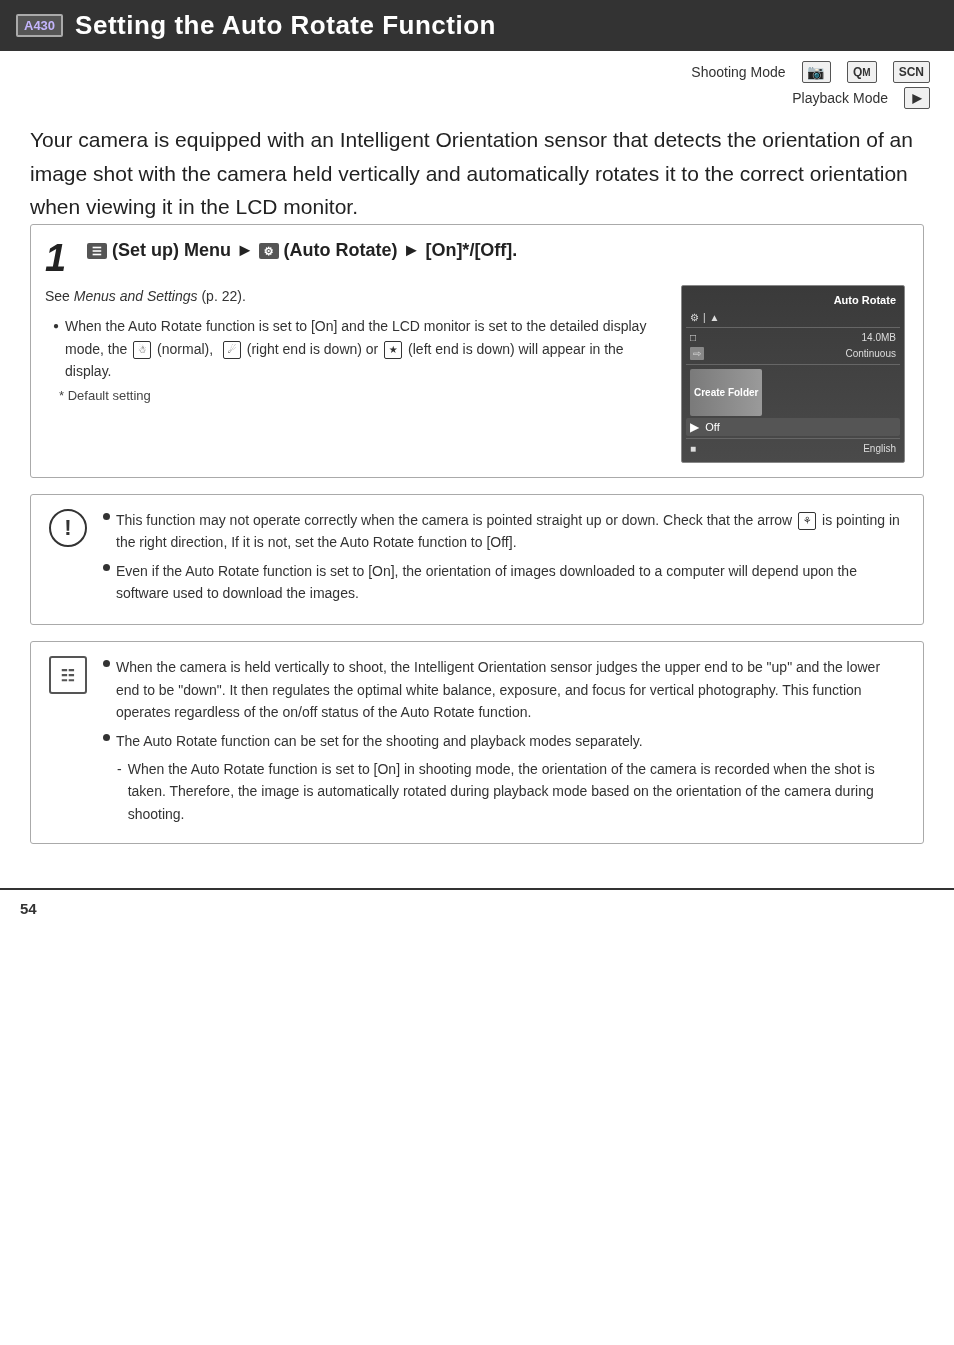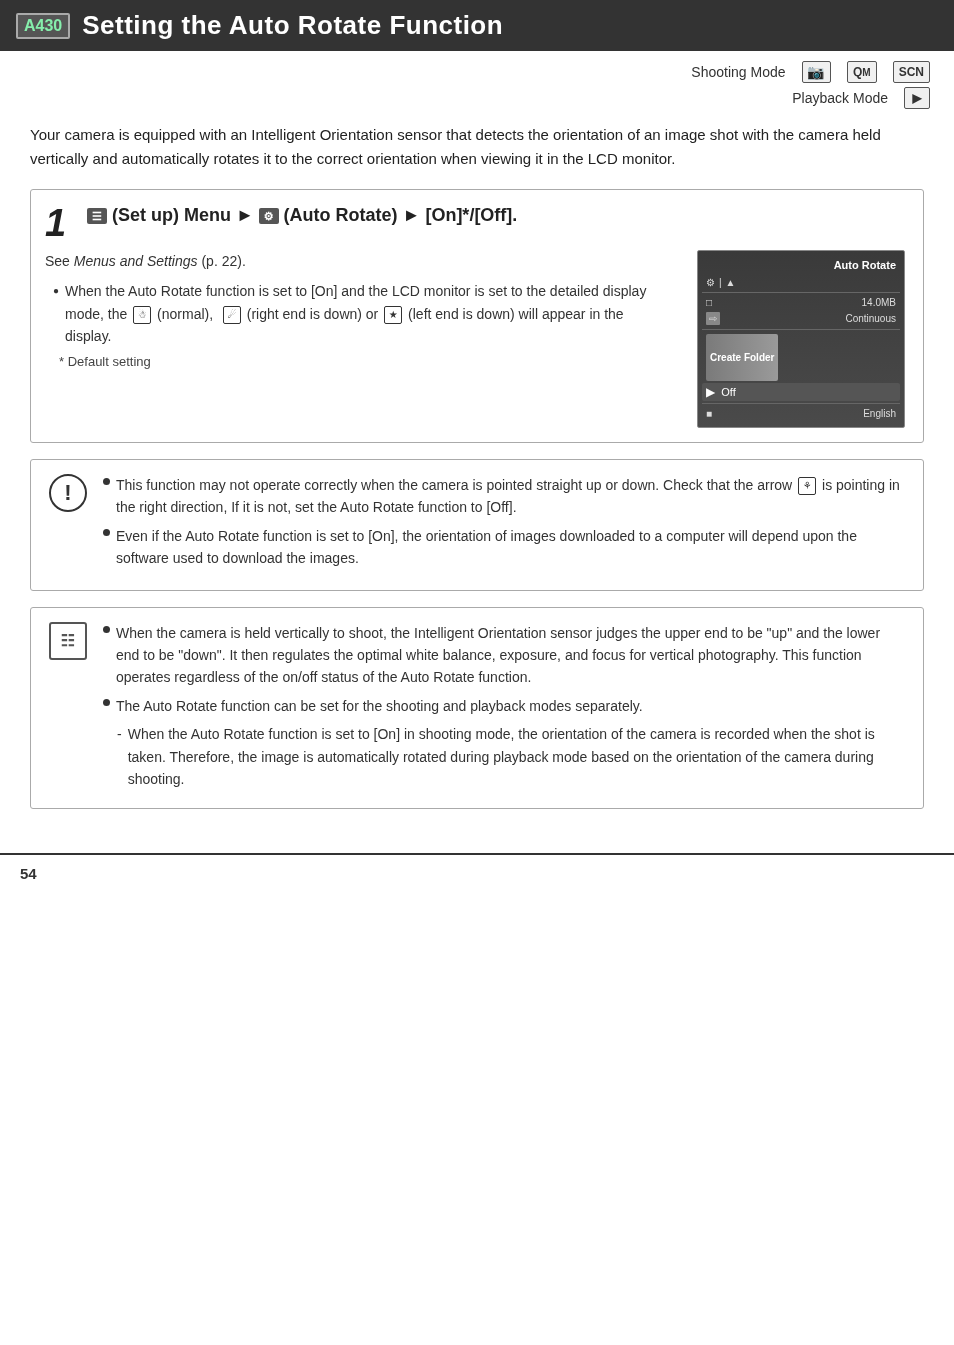--- a/index.html
+++ b/index.html
@@ -17,23 +17,23 @@
     .page-header {
       background: #333;
       color: #fff;
       padding: 10px 24px 10px 16px;
       display: flex;
       align-items: center;
       gap: 12px;
     }
     .header-badge {
       background: #555;
-      color: #86efac;
-      font-weight: bold;
-      font-size: 16px;
+      color: #c4b5fd;
+      font-weight: bold;
+      font-size: 13px;
       border: 2px solid #aaa;
       padding: 2px 6px;
       border-radius: 2px;
     }
     .header-title {
       font-size: 26px;
       font-weight: bold;
       color: #fff;
       letter-spacing: 0.5px;
     }
@@ -75,23 +75,22 @@
       font-size: 14px;
       background: #f0f0f0;
     }
 
     
     .main-content {
       padding: 10px 30px 20px 30px;
     }
 
     .intro-text {
-      font-size: 15px;
+      font-size: 21px;
       line-height: 1.6;
-      margin-bottom: 18px;
       color: #222;
     }
 
     
     .step-box {
       border: 1.5px solid #aaa;
       border-radius: 3px;
       padding: 14px 18px 14px 14px;
       margin-bottom: 16px;
       display: flex;
@@ -160,21 +159,21 @@
       margin-left: 14px;
       font-size: 13px;
       color: #444;
     }
     .default-setting::before {
       content: "* ";
     }
 
     
     .camera-screenshot {
-      width: 208px;
+      width: 224px;
       flex-shrink: 0;
       border: 1px solid #888;
       background: linear-gradient(180deg, #3a3a3a 0%, #4a4a4a 100%);
       border-radius: 2px;
       padding: 6px 4px;
       color: #fff;
       font-size: 11px;
     }
     .cam-row {
       display: flex;

